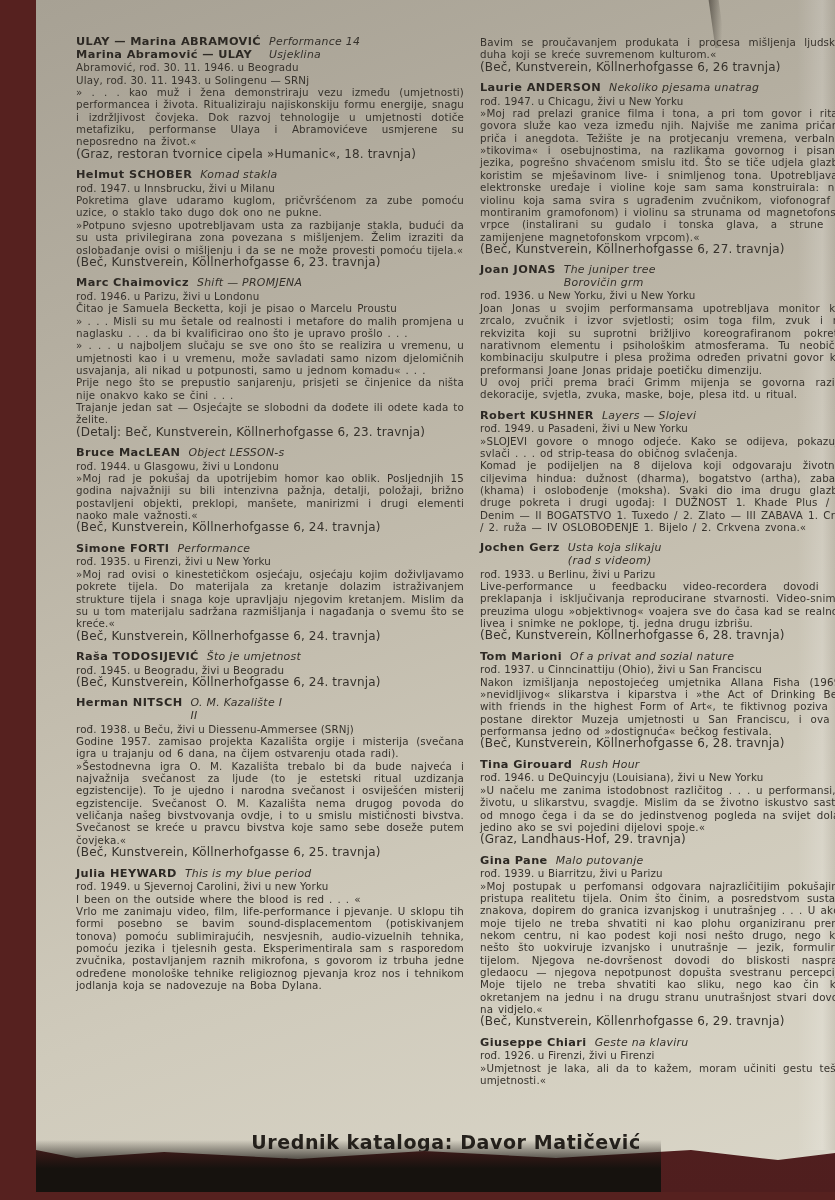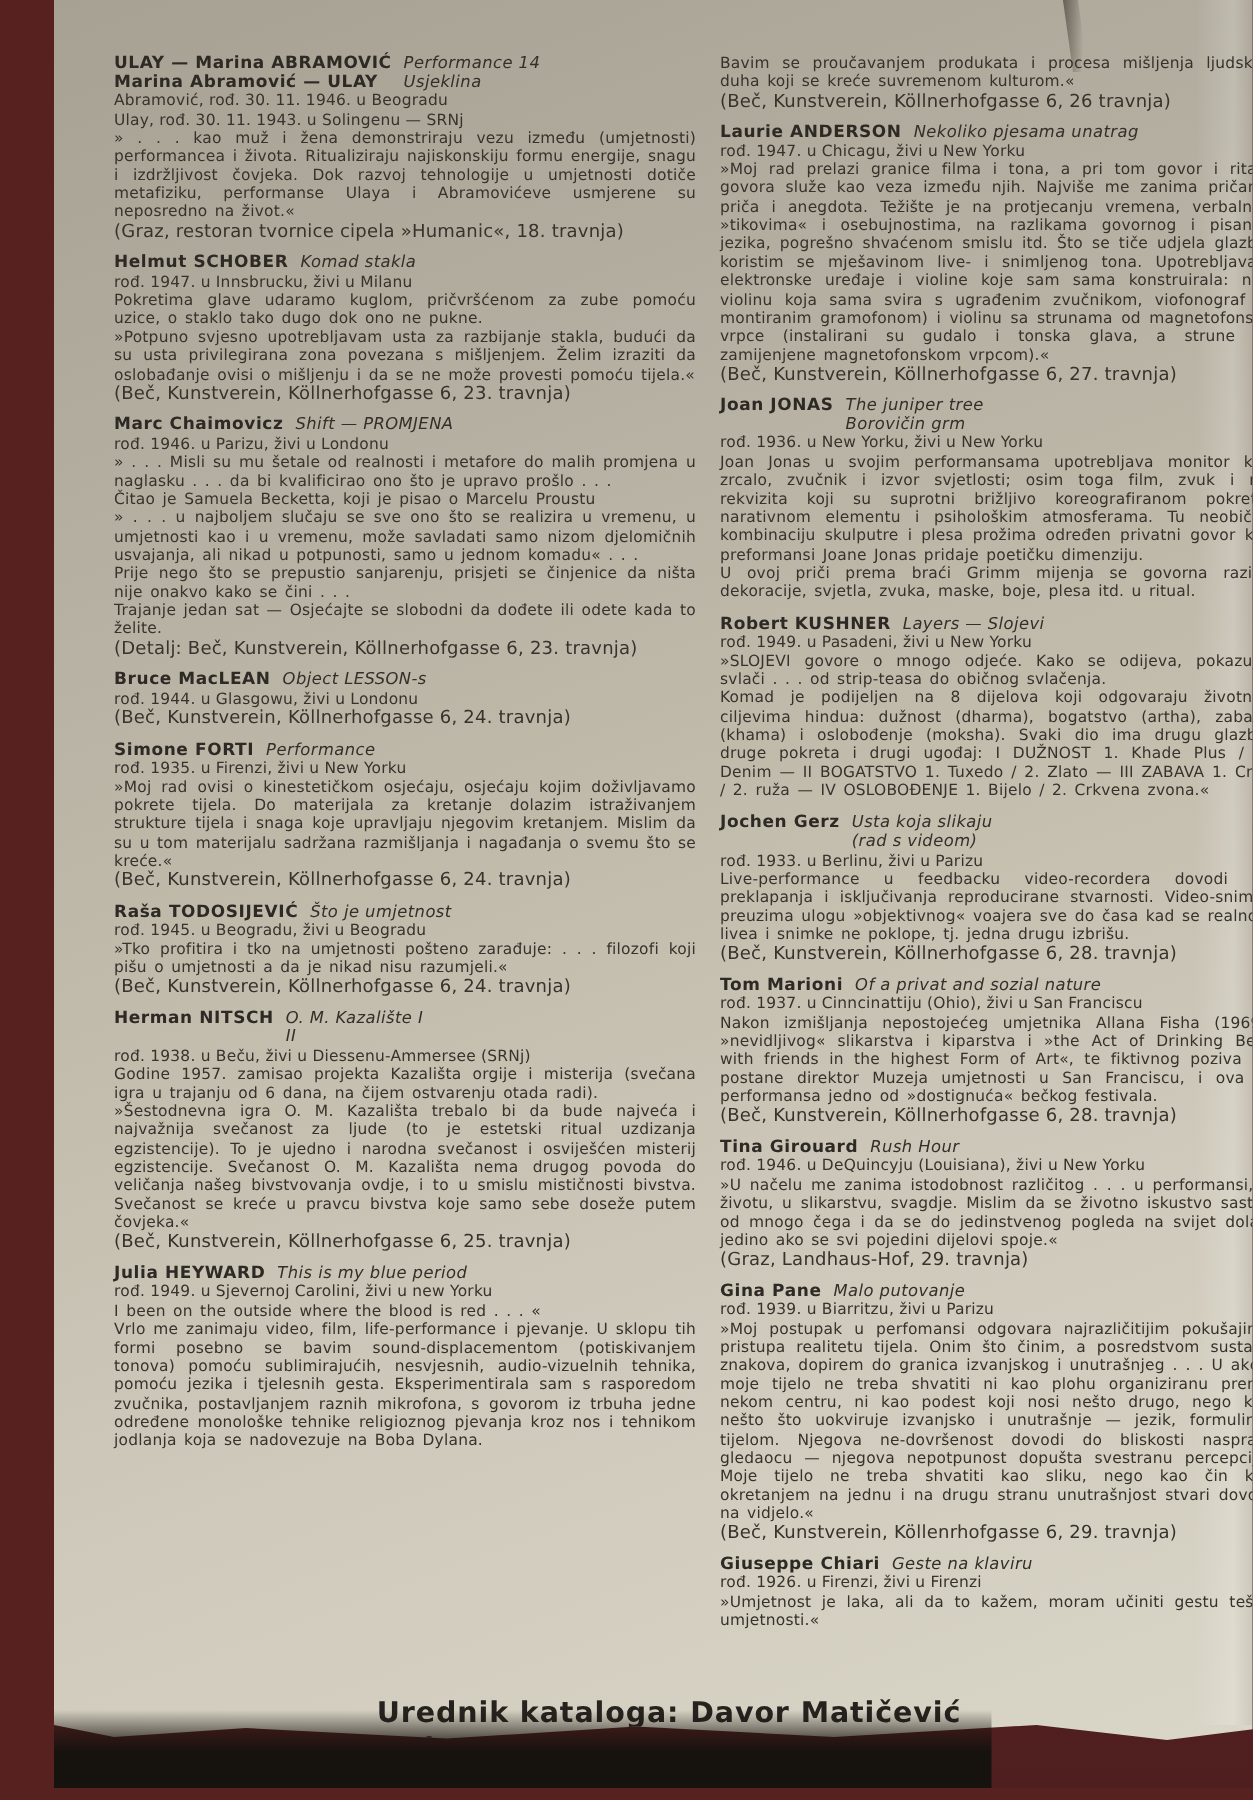--- a/index.html
+++ b/index.html
@@ -107,40 +107,43 @@
                 <div>Marc Chaimovicz</div>
               </div>
       <div class="title-box">
                 <div>Shift — PROMJENA</div>
               </div>
     </div>
     <div class="bio">
               <div>rođ. 1946. u Parizu, živi u Londonu</div>
             </div>
     <div class="paras">
+              <p>Čitao je Samuela Becketta, koji je pisao o Marcelu Proustu</p>
               <p>» . . . Misli su mu šetale od realnosti i metafore do malih promjena u naglasku . . . da bi kvalificirao ono što je upravo prošlo . . .</p>
-              <p>Čitao je Samuela Becketta, koji je pisao o Marcelu Proustu</p>
               <p>» . . . u najboljem slučaju se sve ono što se realizira u vremenu, u umjetnosti kao i u vremenu, može savladati samo nizom djelomičnih usvajanja, ali nikad u potpunosti, samo u jednom komadu« . . .</p>
               <p>Prije nego što se prepustio sanjarenju, prisjeti se činjenice da ništa nije onakvo kako se čini . . .</p>
               <p>Trajanje jedan sat — Osjećajte se slobodni da dođete ili odete kada to želite.</p>
             </div>
     <div class="venue">(Detalj: Beč, Kunstverein, Köllnerhofgasse 6, 23. travnja)</div>
   </div>
           <div class="entry">
     <div class="head">
       <div class="name-box">
                 <div>Bruce MacLEAN</div>
               </div>
       <div class="title-box">
                 <div>Object LESSON-s</div>
               </div>
     </div>
     <div class="bio">
               <div>rođ. 1944. u Glasgowu, živi u Londonu</div>
             </div>
+    <div class="paras">
+              <p>»Moj rad je pokušaj da upotrijebim homor kao oblik. Posljednjih 15 godina najvažniji su bili intenzivna pažnja, detalji, položaji, brižno postavljeni objekti, preklopi, manšete, manirizmi i drugi elementi naoko male važnosti.«</p>
+            </div>
     <div class="venue">(Beč, Kunstverein, Köllnerhofgasse 6, 24. travnja)</div>
   </div>
           <div class="entry">
     <div class="head">
       <div class="name-box">
                 <div>Simone FORTI</div>
               </div>
       <div class="title-box">
                 <div>Performance</div>
               </div>
@@ -157,23 +160,20 @@
     <div class="head">
       <div class="name-box">
                 <div>Raša TODOSIJEVIĆ</div>
               </div>
       <div class="title-box">
                 <div>Što je umjetnost</div>
               </div>
     </div>
     <div class="bio">
               <div>rođ. 1945. u Beogradu, živi u Beogradu</div>
-            </div>
-    <div class="paras">
-              <p>»Tko profitira i tko na umjetnosti pošteno zarađuje: . . . filozofi koji pišu o umjetnosti a da je nikad nisu razumjeli.«</p>
             </div>
     <div class="venue">(Beč, Kunstverein, Köllnerhofgasse 6, 24. travnja)</div>
   </div>
           <div class="entry">
     <div class="head">
       <div class="name-box">
                 <div>Herman NITSCH</div>
               </div>
       <div class="title-box">
                 <div>O. M. Kazalište I</div>

